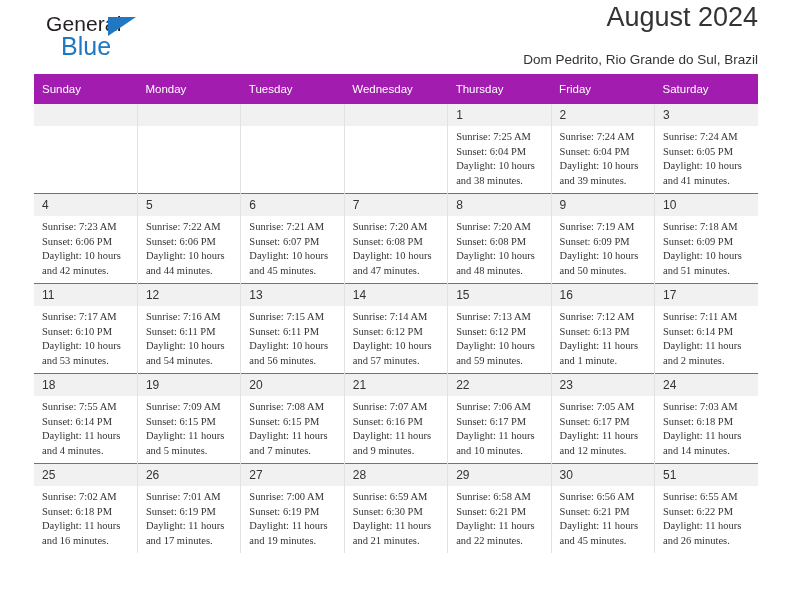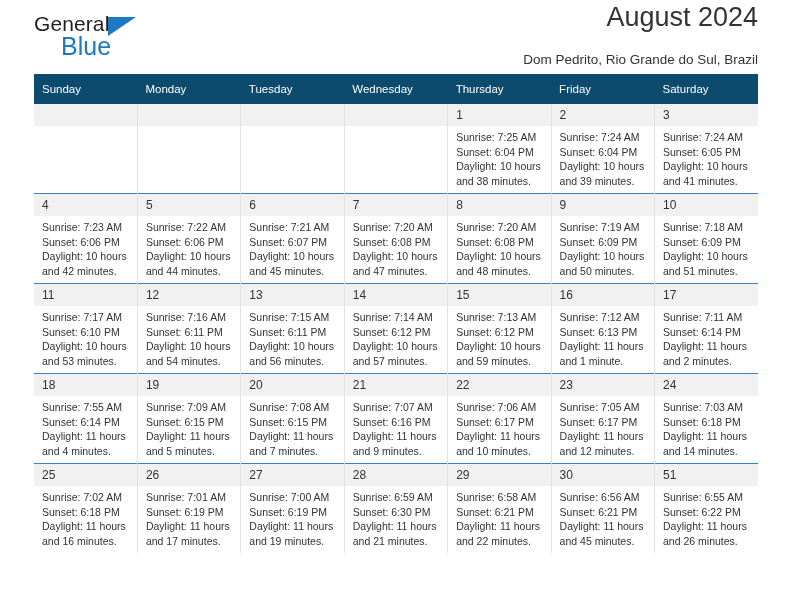--- a/index.html
+++ b/index.html
@@ -32,21 +32,21 @@
   }
   .brand {
     position: relative;
     margin-top: 12px;
     width: 120px;
     height: 52px;
     user-select: none;
   }
   .brand-general {
     position: absolute;
-    left: 0;
+    left: 12px;
     top: 0;
     font-size: 21px;
     letter-spacing: 0.1px;
     color: #231f20;
     line-height: 24px;
   }
   .brand-triangle {
     position: absolute;
     left: 74px;
     top: 5px;
@@ -82,21 +82,21 @@
     white-space: nowrap;
   }
 
   
   .calendar {
     width: 724px;
     border-collapse: collapse;
     table-layout: fixed;
   }
   .calendar th {
-    background: #0c4a6e;
+    background: #a21caf;
     color: #ffffff;
     font-size: 11.5px;
     font-weight: 400;
     text-align: left;
     padding: 5px 0 5px 8px;
     height: 20px;
     border: none;
   }
   .calendar td {
     vertical-align: top;
@@ -113,20 +113,21 @@
     background: #f1f1f1;
     font-size: 12px;
     color: #333333;
     line-height: 16px;
     padding: 3px 0 3px 8px;
     height: 16px;
   }
   .daynum.empty { color: transparent; }
   .events {
     padding: 4px 6px 0 8px;
+    font-family: Liberation Serif, serif;
   }
   .evline {
     font-size: 10.5px;
     line-height: 14.6px;
     color: #333333;
     white-space: nowrap;
   }
 </style>
 </head>
 <body>

